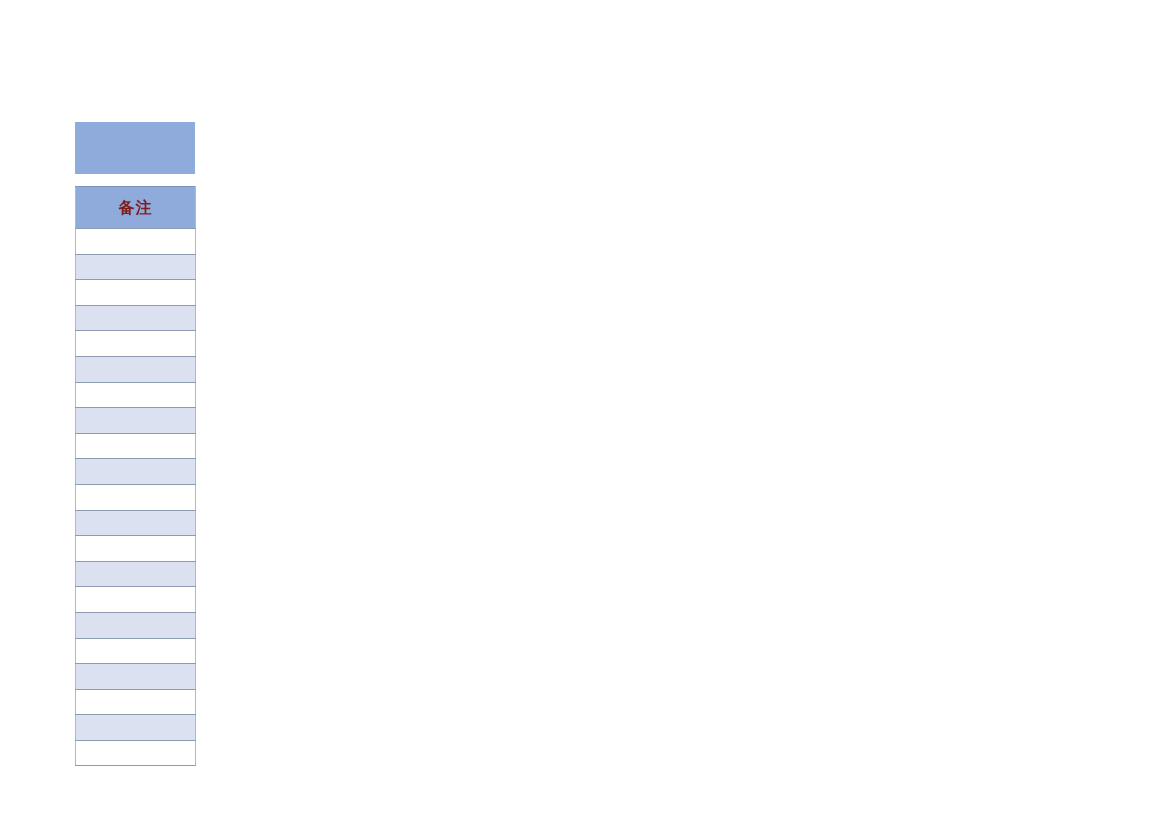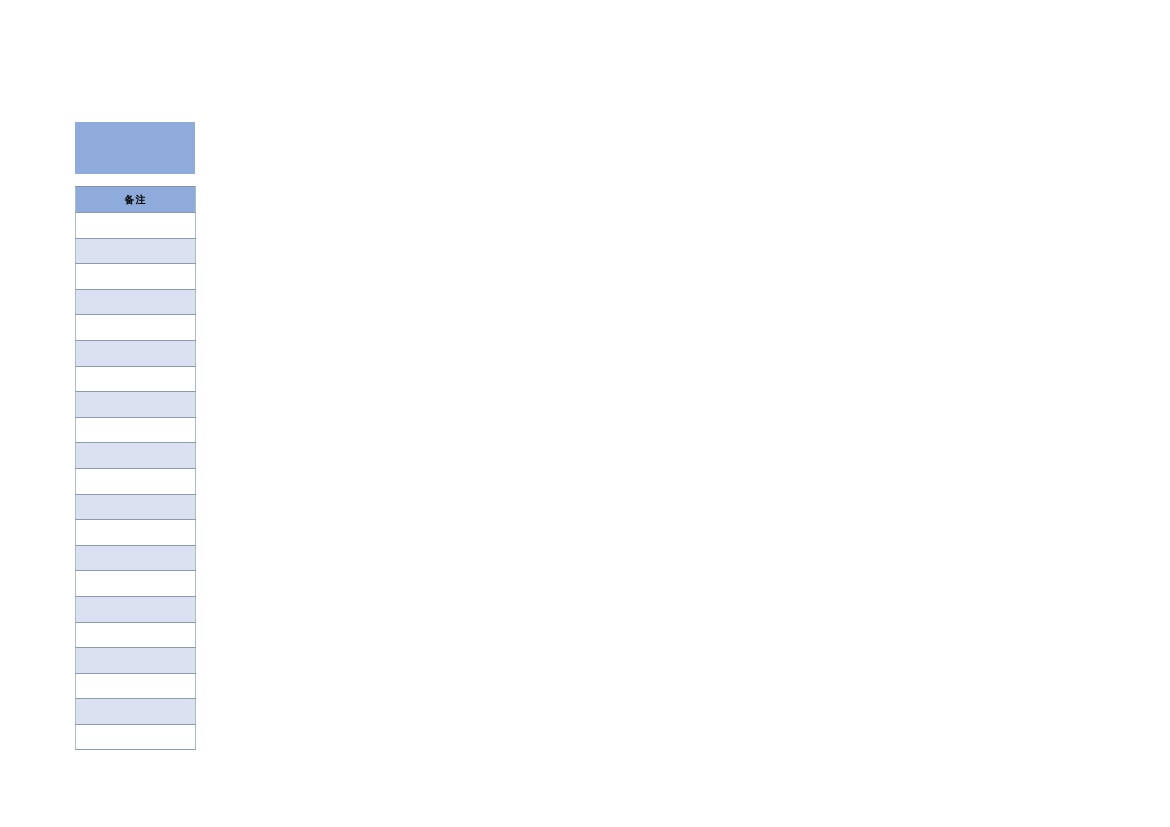--- a/index.html
+++ b/index.html
@@ -56,26 +56,26 @@
     border-left: 1px solid #a8bfba;
     border-right: 1px solid #a8bfba;
     font-size: 12px;
     line-height: 24px;
     overflow: hidden;
     white-space: nowrap;
   }
 
   #notes-table thead th {
     background: #8fabdc;
-    color: #000000;
+    color: #7f1d1d;
     font-weight: bold;
-    font-size: 10px;
+    font-size: 16px;
     text-align: center;
     letter-spacing: 1px;
-    height: 26px;
+    height: 42px;
     line-height: 24px;
     border-top: 1px solid #7e93b8;
   }
 
   #notes-table tbody tr.row-odd  td { background: #ffffff; }
   #notes-table tbody tr.row-even td { background: #dce1f2; }
 
   #notes-table tbody td { color: #000000; text-align: left; }
 </style>
 </head>

